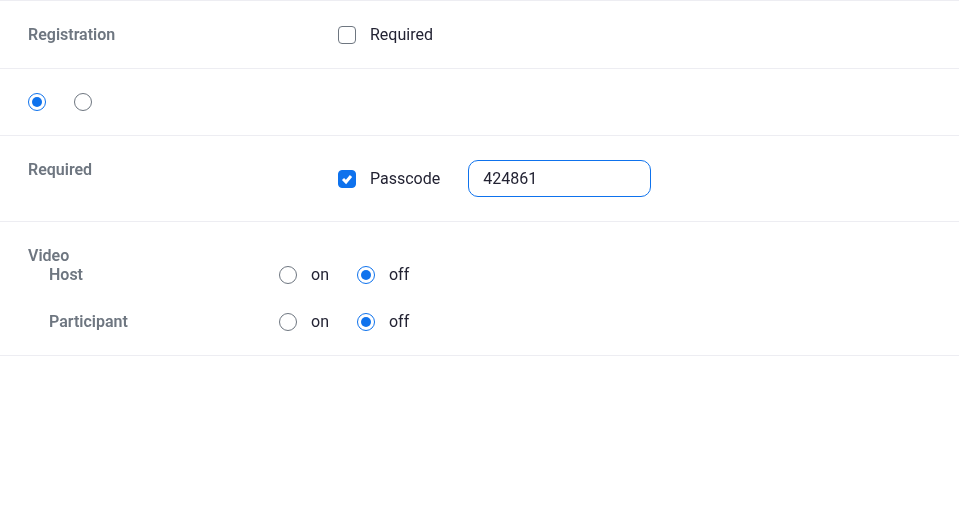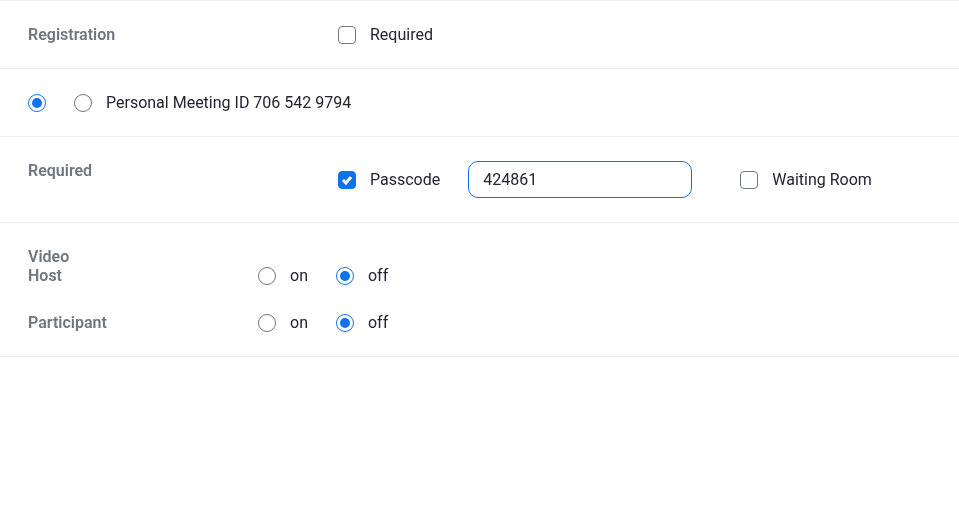--- a/index.html
+++ b/index.html
@@ -44,20 +44,21 @@
       flex-wrap: wrap;
     }
     .option-group {
       display: flex;
       align-items: center;
       gap: 14px;
     }
     .subrow {
       display: flex;
       align-items: flex-start;
+      margin-left: 21px;
     }
     .subrow-label {
       width: 230px;
       color: #6e7680;
       font-weight: 600;
     }
     .checkbox {
       width: 18px;
       height: 18px;
       border: 1.5px solid #6e7680;
@@ -111,21 +112,21 @@
     }
     .option-text {
       color: #232333;
       font-size: 16px;
     }
     .text-input {
       border: 1px solid #0E72ED;
       border-radius: 10px;
       padding: 8px 14px;
       font-size: 16px;
-      width: 224px;
+      width: 183px;
       outline: none;
       color: #232333;
       font-family: inherit;
     }
     .video-options {
       display: flex;
       align-items: center;
       gap: 28px;
     }
   </style>
@@ -149,45 +150,38 @@
 <div class="section">
   <div class="content-col">
     <div class="row">
       <div class="option-group">
         <span class="radio selected">
             <span class="dot"></span>
           </span>
       </div>
       <div class="option-group">
         <span class="radio"></span>
-        <span class="option-text">Personal Meeting ID 706 542 9794</span>
       </div>
     </div>
   </div>
 </div>
 
 <div class="section">
   <div class="label-col">Required</div>
   <div class="content-col">
     <div class="row">
       <div class="option-group">
         <span class="checkbox checked">
           <svg viewBox="0 0 12 12">
               <polyline points="2,6 5,9 10,3"></polyline>
             </svg>
         </span>
         <span class="option-text">Passcode</span>
       </div>
       <input type="text" class="text-input" value="424861" style="">
-      <div class="option-group" style="margin-left:20px;">
-        <span class="checkbox">
-          
-        </span>
-        <span class="option-text">Waiting Room</span>
-      </div>
     </div>
   </div>
 </div>
 
 <div class="section">
   <div class="label-col">Video</div>
   <div class="content-col">
     <div class="subrow">
       <div class="subrow-label">Host</div>
       <div class="video-options">

